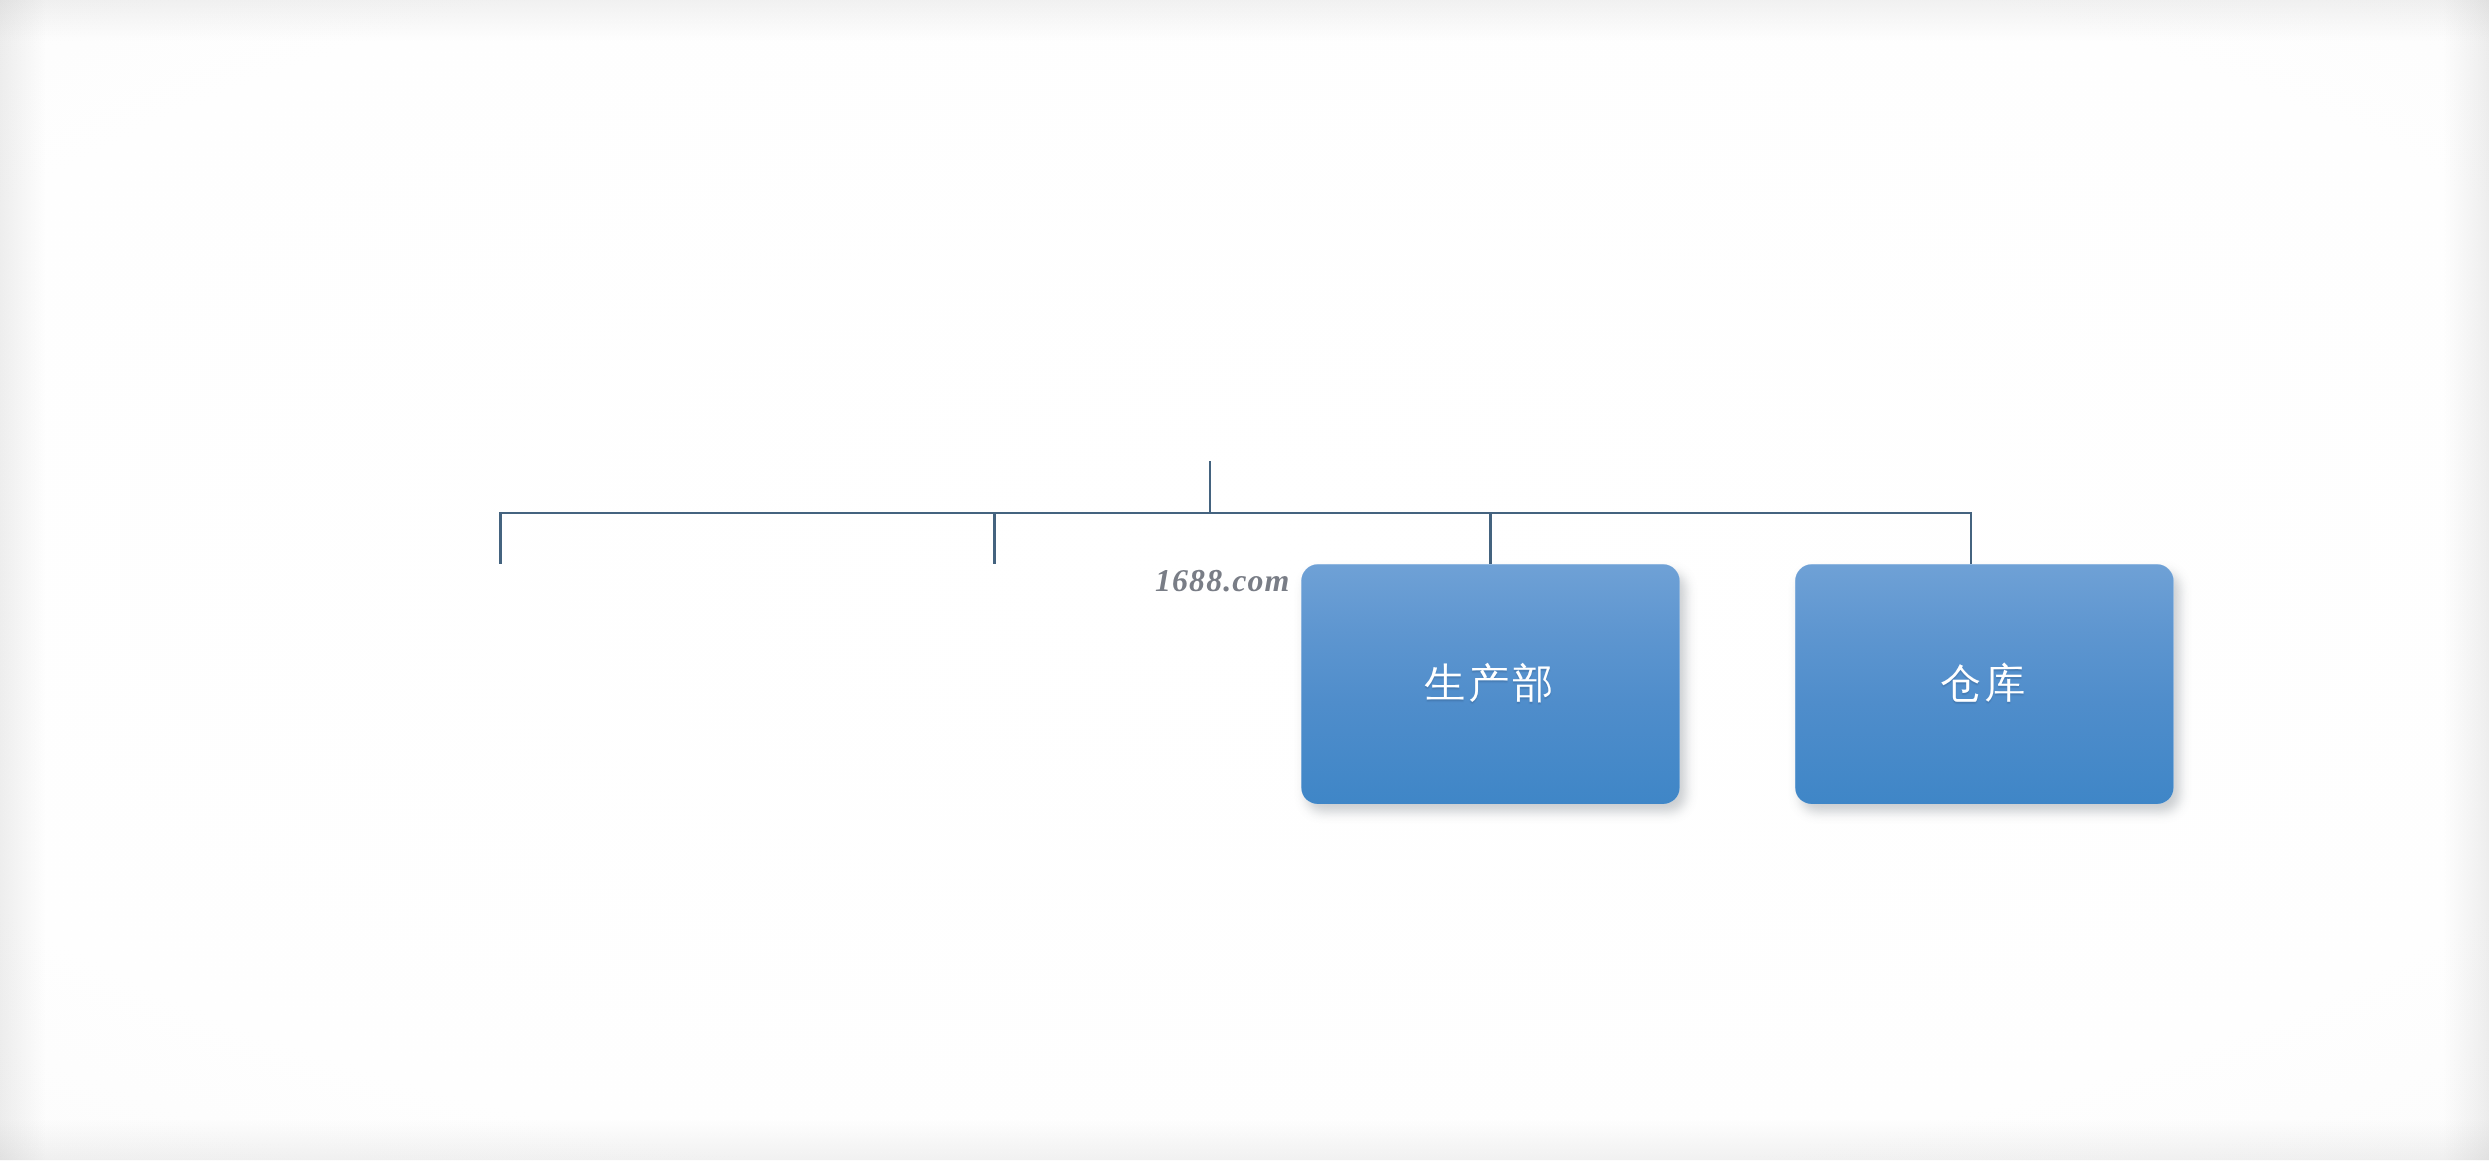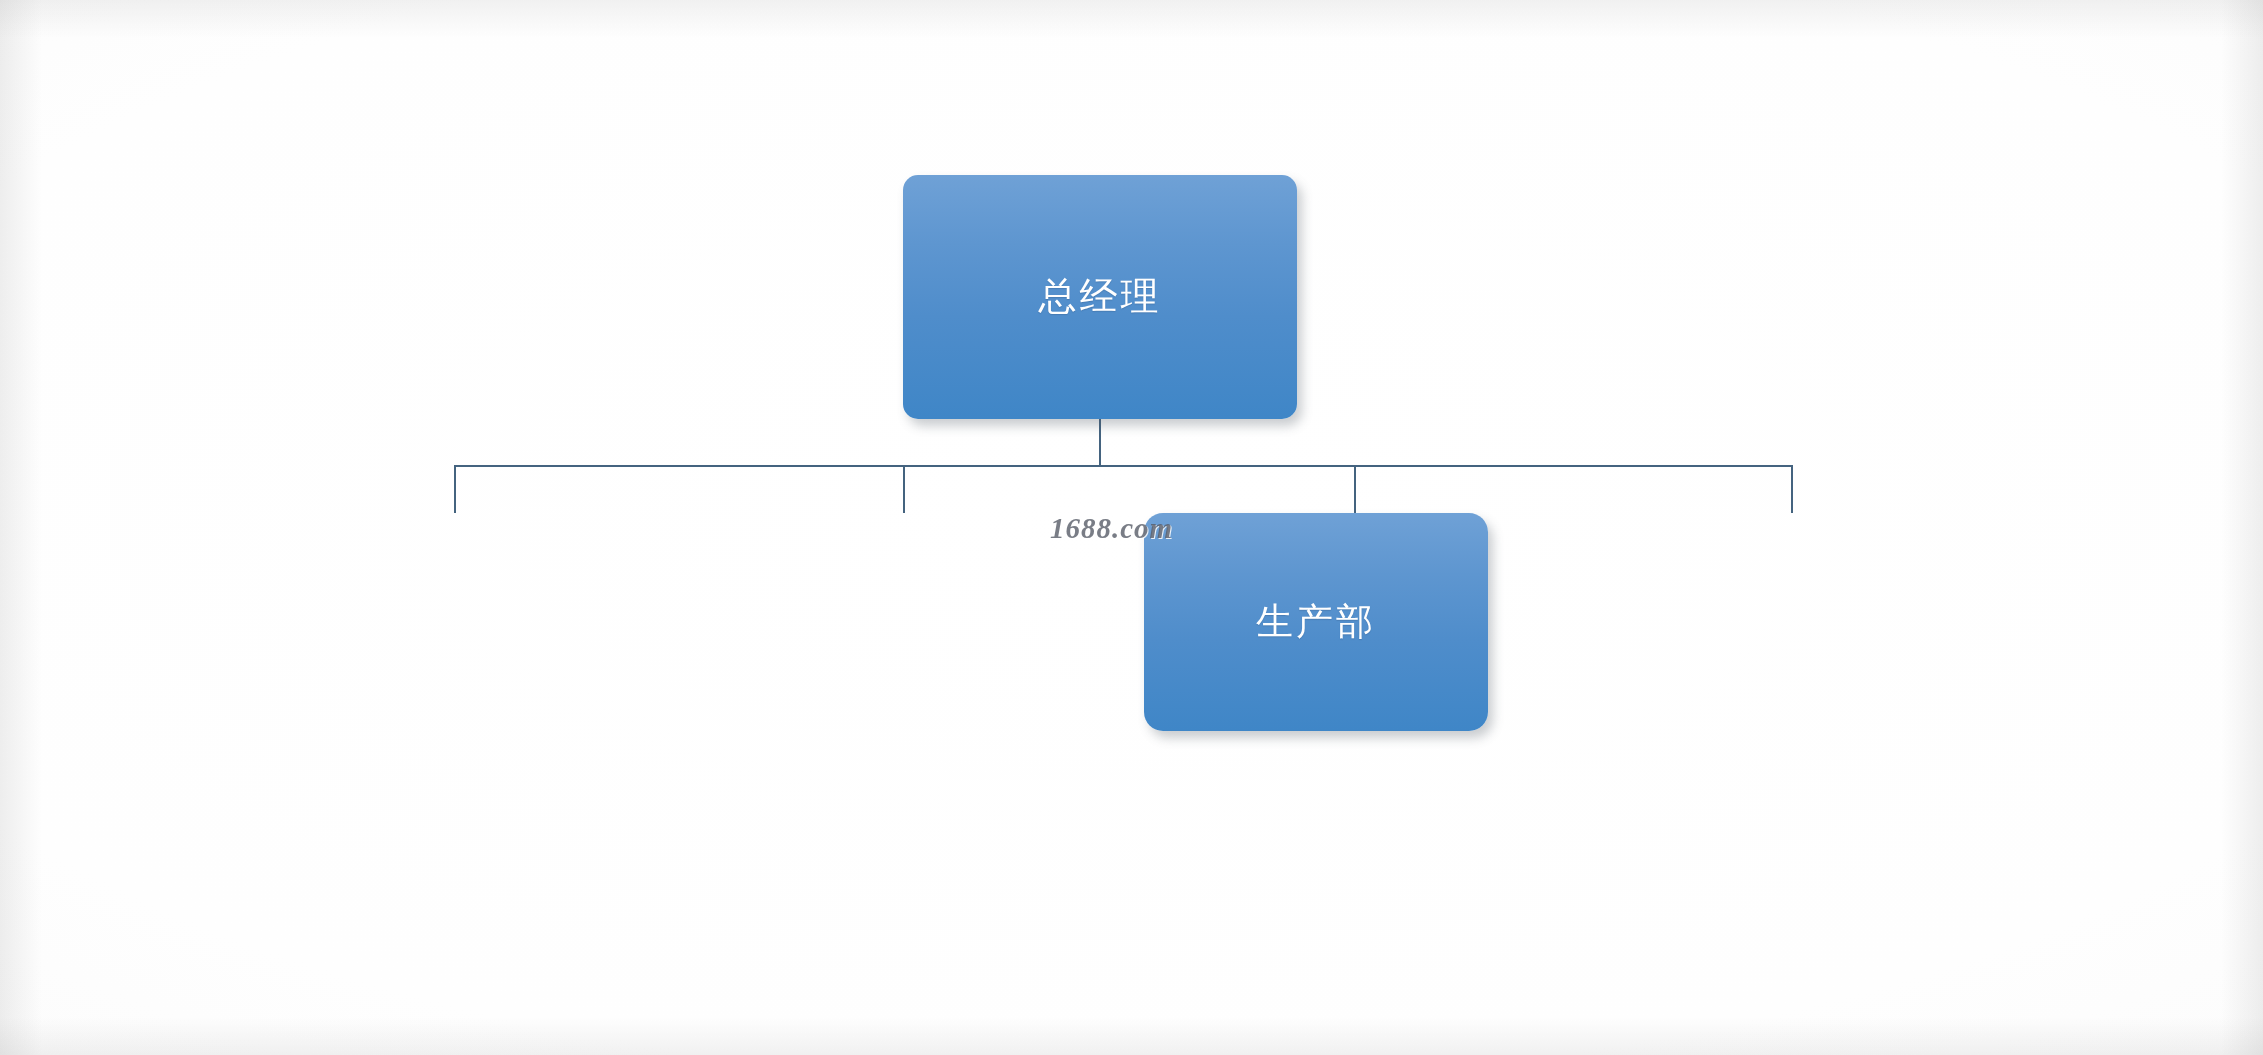--- a/index.html
+++ b/index.html
@@ -74,21 +74,21 @@
   }
   #node-root .label { font-size: 38px; }
 
   .node-child {
     top: 513px;
     width: 344px;
     height: 218px;
   }
   #node-child-0 { left: 283px; }
   #node-child-1 { left: 732px; }
-  #node-child-2 { left: 1144px; border-radius: 19px; }
+  #node-child-2 { left: 1183px; }
   #node-child-3 { left: 1632px; }
 
   
   #watermark {
     position: absolute;
     left: 1050px;
     top: 512px;
     width: 180px;
     font-family: Liberation Serif, serif;
     font-style: italic;
@@ -115,26 +115,26 @@
 
       <line x1="454" y1="466" x2="1793" y2="466"></line>
 
       <line x1="455" y1="466" x2="455" y2="513"></line>
       <line x1="904" y1="466" x2="904" y2="513"></line>
       <line x1="1355" y1="466" x2="1355" y2="513"></line>
       <line x1="1792" y1="466" x2="1792" y2="513"></line>
     </g>
   </svg>
 
-  <div class="node" id="node-root">
-    <span class="label">总经理</span>
-  </div>
 
 
 
   <div class="node node-child" id="node-child-2">
     <span class="label">生产部</span>
   </div>
 
+  <div class="node node-child" id="node-child-3">
+    <span class="label">仓库</span>
+  </div>
 
   <div id="watermark">1688.com</div>
 
 </div>
 
 </body></html>

